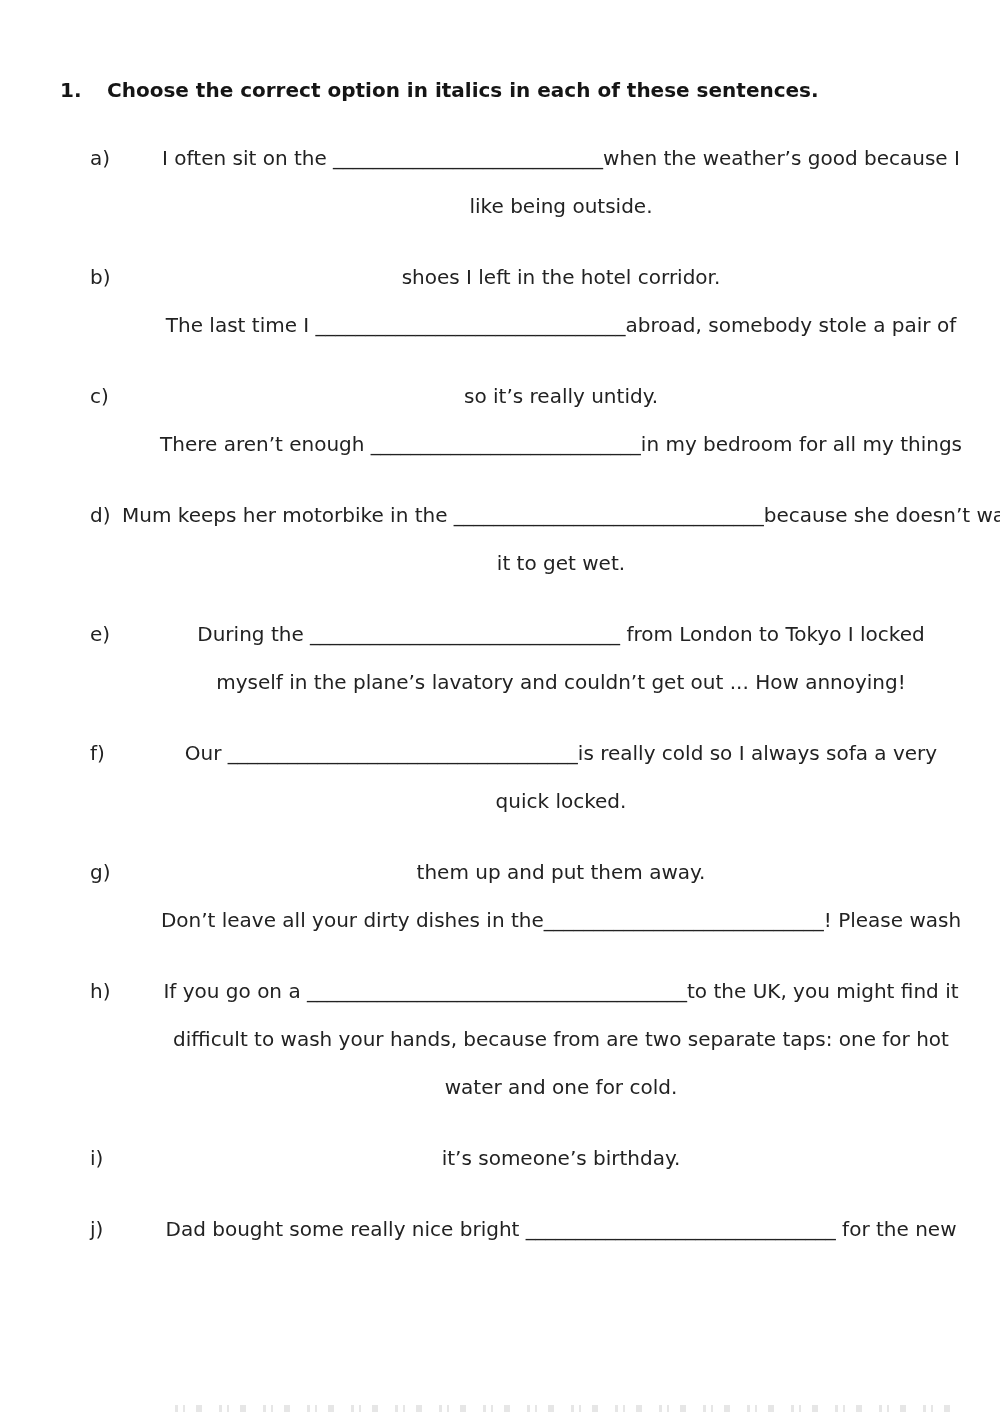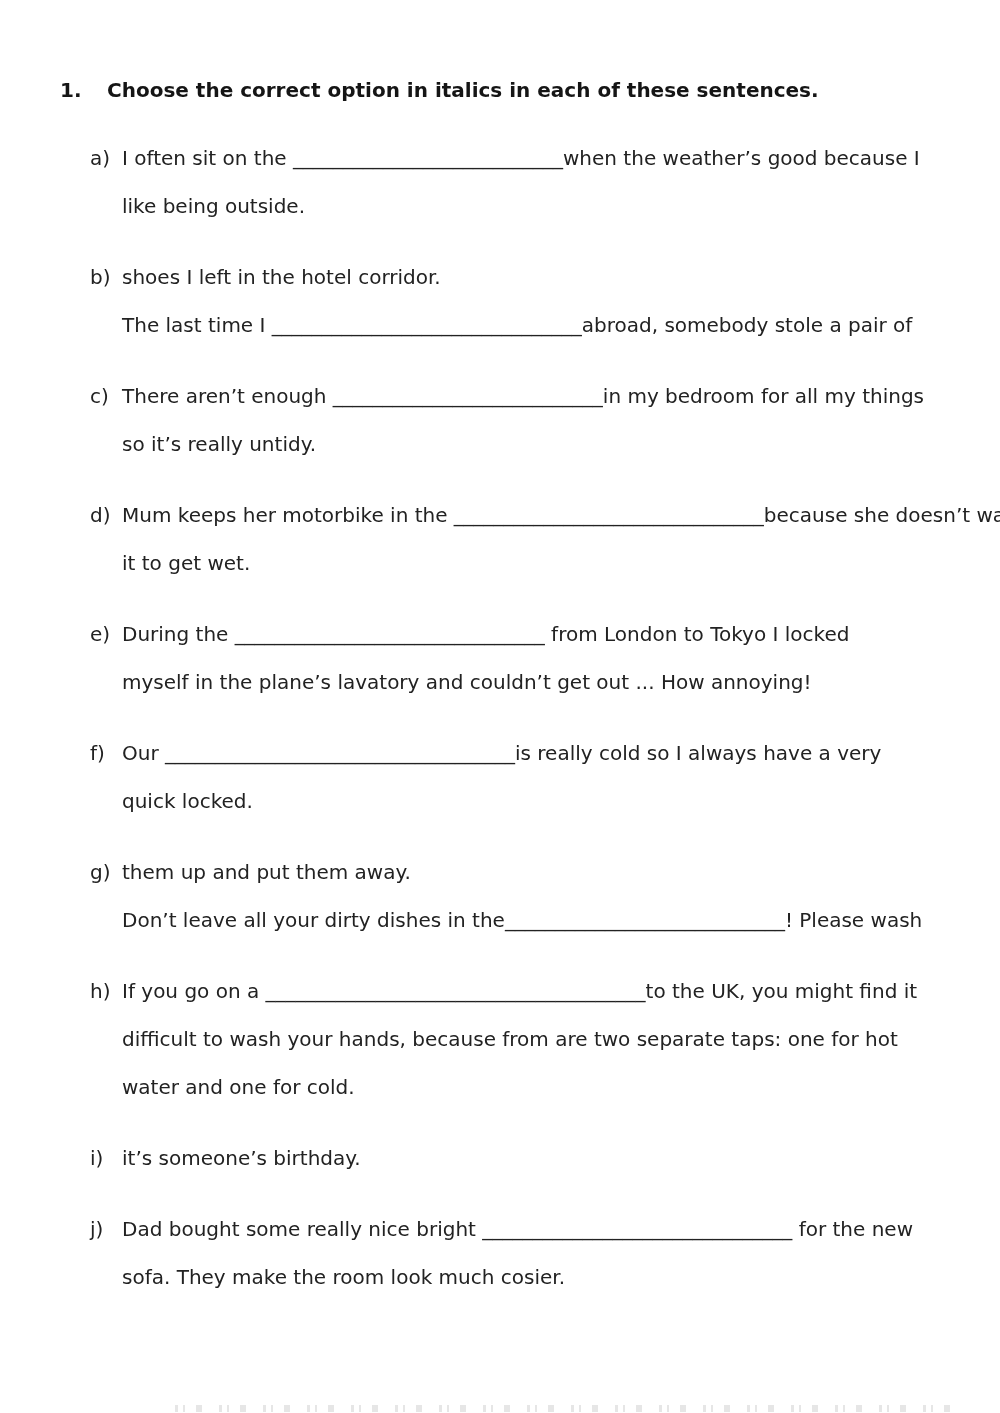--- a/index.html
+++ b/index.html
@@ -47,20 +47,21 @@
   }
   .item-label {
     position: absolute;
     left: 90px;
     top: 0;
     line-height: 48px;
   }
   .line {
     line-height: 48px;
     white-space: nowrap;
+    text-align: center;
   }
   
   .cutoff-remnant {
     position: absolute;
     top: 1405px;
     left: 175px;
     width: 780px;
     height: 7px;
     opacity: 0.13;
     filter: blur(0.6px);
@@ -91,39 +92,39 @@
     </div>
 
     <div class="item">
       <span class="item-label">b)</span>
       <div class="line">shoes I left in the hotel corridor.</div>
       <div class="line">The last time I _______________________________abroad, somebody stole a pair of</div>
     </div>
 
     <div class="item">
       <span class="item-label">c)</span>
+      <div class="line">so it’s really untidy.</div>
       <div class="line">There aren’t enough ___________________________in my bedroom for all my things</div>
-      <div class="line">so it’s really untidy.</div>
     </div>
 
     <div class="item">
       <span class="item-label">d)</span>
       <div class="line">Mum keeps her motorbike in the _______________________________because she doesn’t want</div>
       <div class="line">it to get wet.</div>
     </div>
 
     <div class="item">
       <span class="item-label">e)</span>
       <div class="line">During the _______________________________ from London to Tokyo I locked</div>
       <div class="line">myself in the plane’s lavatory and couldn’t get out ... How annoying!</div>
     </div>
 
     <div class="item">
       <span class="item-label">f)</span>
-      <div class="line">Our ___________________________________is really cold so I always have a very</div>
+      <div class="line">Our ___________________________________is really cold so I always sofa a very</div>
       <div class="line">quick locked.</div>
     </div>
 
     <div class="item">
       <span class="item-label">g)</span>
       <div class="line">them up and put them away.</div>
       <div class="line">Don’t leave all your dirty dishes in the____________________________! Please wash</div>
     </div>
 
     <div class="item">
@@ -134,20 +135,19 @@
     </div>
 
     <div class="item">
       <span class="item-label">i)</span>
       <div class="line">it’s someone’s birthday.</div>
     </div>
 
     <div class="item">
       <span class="item-label">j)</span>
       <div class="line">Dad bought some really nice bright _______________________________ for the new</div>
-      <div class="line">sofa. They make the room look much cosier.</div>
     </div>
 
   </div>
 
   <div class="cutoff-remnant"></div>
 
 </div>
 
 </body></html>

